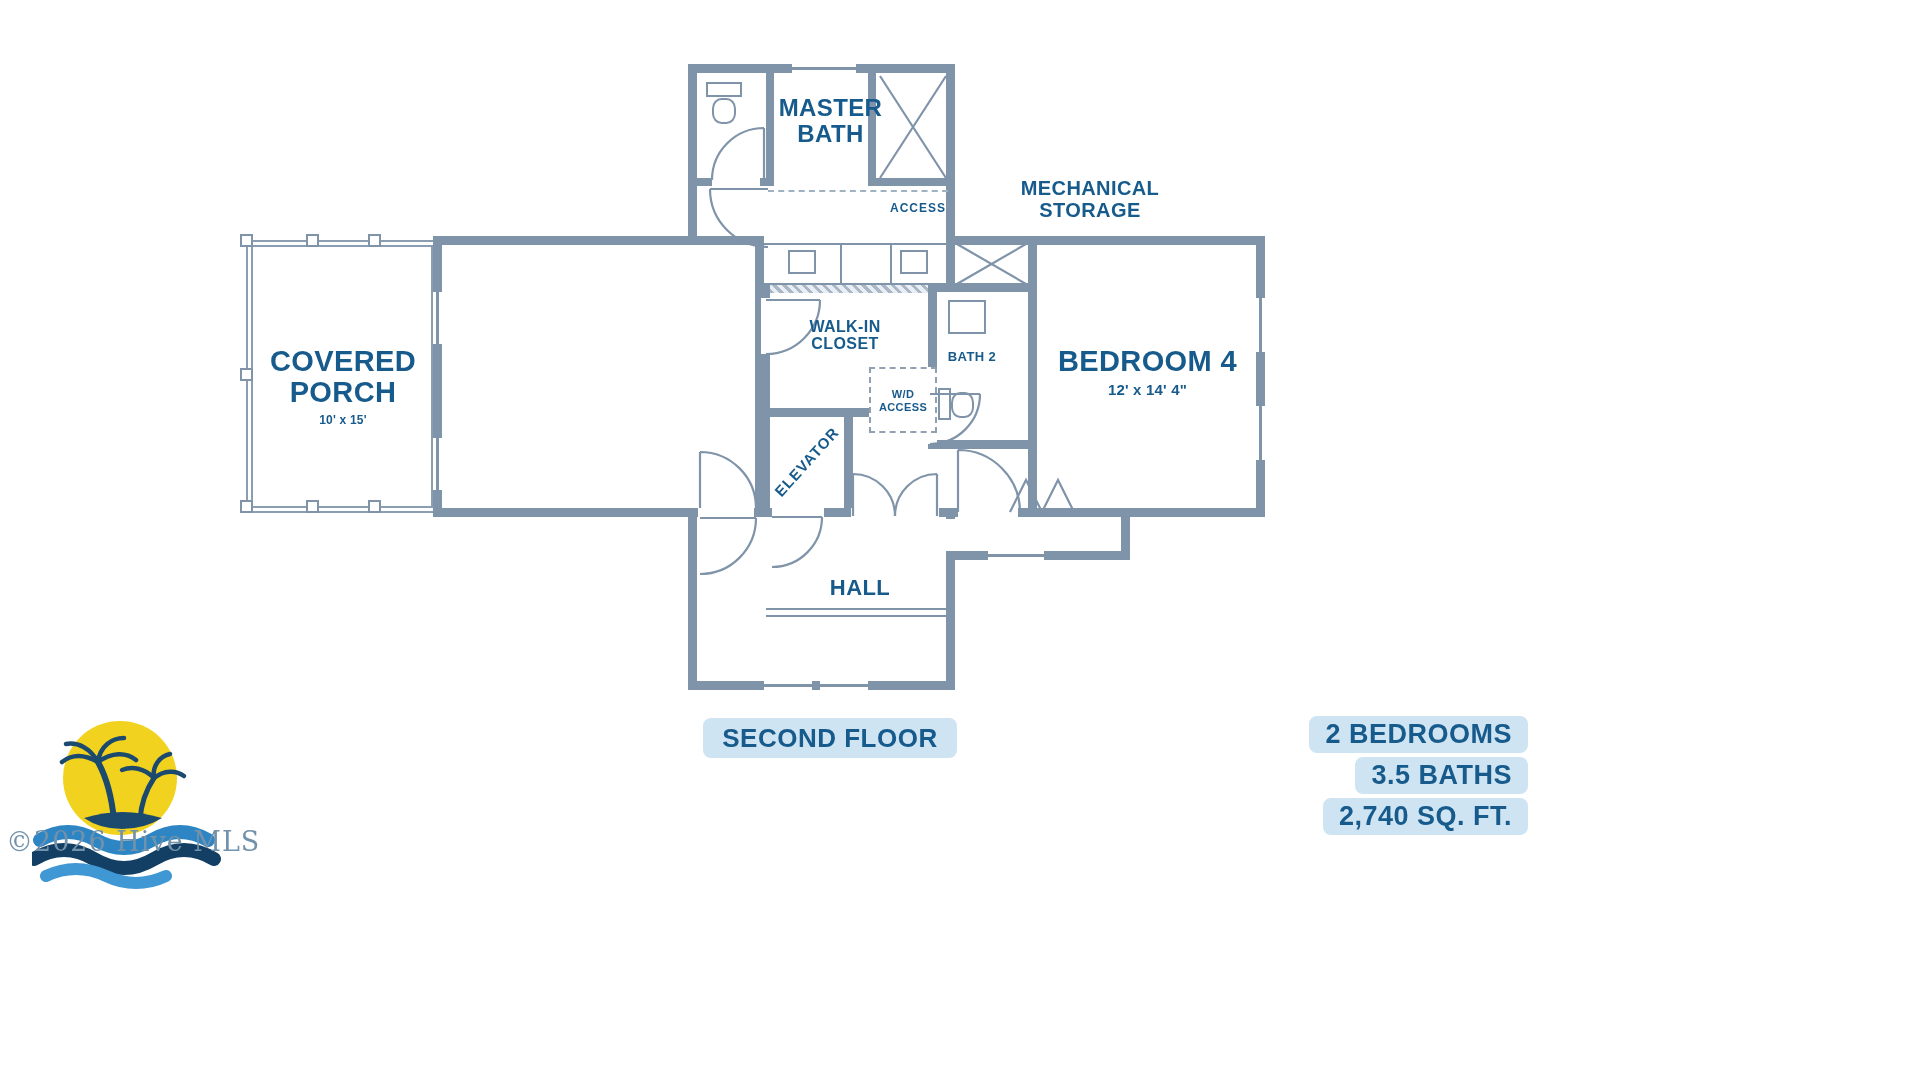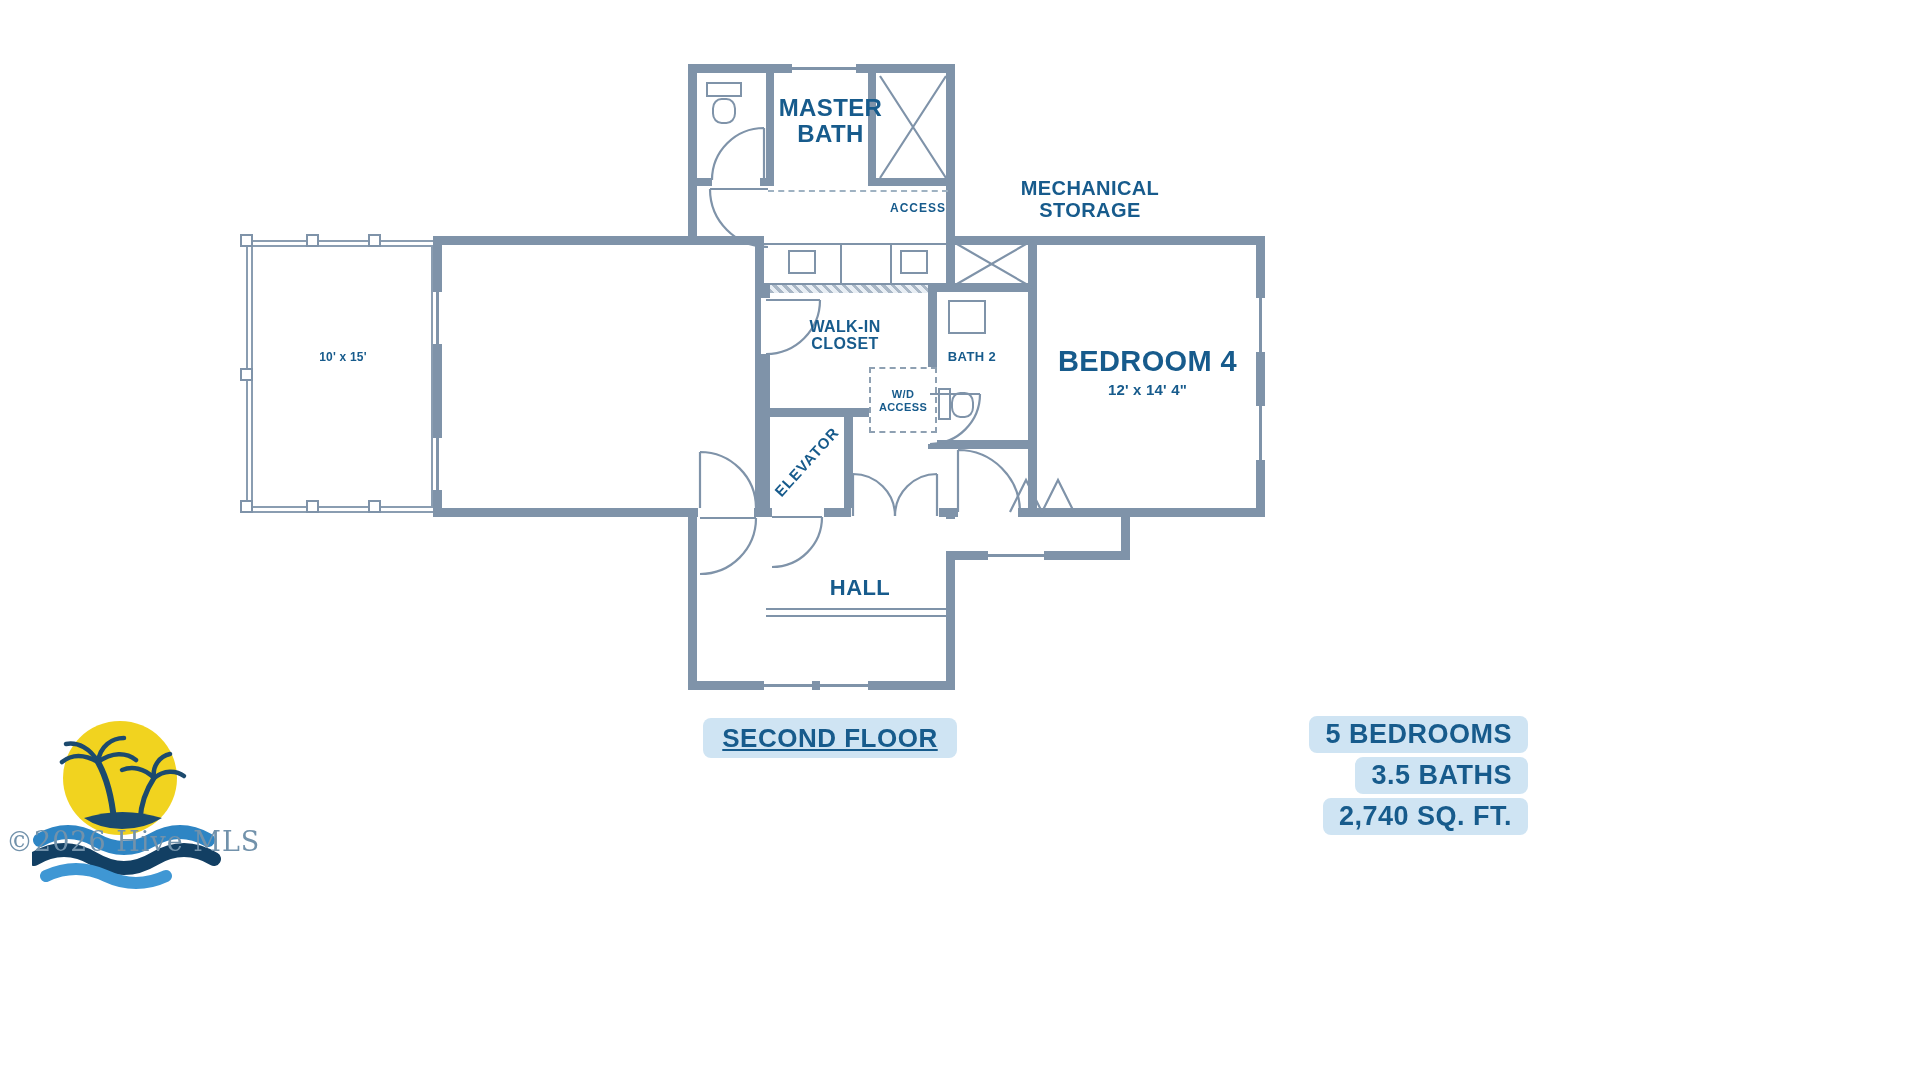--- a/index.html
+++ b/index.html
@@ -19,21 +19,21 @@
   .win-v{position:absolute;width:9px;background:linear-gradient(to right,#fff 0 3px,var(--wall) 3px 6px,#fff 6px 9px);}
   .col{position:absolute;width:13px;height:13px;background:#fff;border:2px solid var(--wall);box-sizing:border-box;}
   .fixture{position:absolute;border:2px solid var(--wall);background:#fff;box-sizing:border-box;}
   .dashbox{position:absolute;background:#fff;border:2px dashed #8ea0b2;box-sizing:border-box;}
   .dashline{position:absolute;height:0;border-top:2px dashed #9fb2c2;}
   .hatch{position:absolute;background:repeating-linear-gradient(45deg,#a9b7c6 0 3px,#e8eef4 3px 7px);}
   .label{position:absolute;color:var(--blue);font-weight:700;text-align:center;line-height:1.08;letter-spacing:.4px;}
   .dims{font-weight:700;letter-spacing:.2px;margin-top:5px;}
   .overlay{position:absolute;left:0;top:0;pointer-events:none;}
   .pill{position:absolute;background:var(--pill);color:var(--blue);font-weight:700;
-        border-radius:8px;text-align:center;letter-spacing:.5px;text-decoration:underline;}
+        border-radius:8px;text-align:center;letter-spacing:.5px;}
   .facts{position:absolute;display:flex;flex-direction:column;align-items:flex-end;gap:4px;}
   .fact-pill{background:var(--pill);color:var(--blue);font-weight:700;font-size:27px;
              border-radius:8px;padding:3px 16px;letter-spacing:.5px;}
   .watermark{position:absolute;font-family:"DejaVu Serif",serif;color:#7292ab;font-size:27px;letter-spacing:1px;}
 </style>
 </head>
 <body>
 
 <div class="page">
 
@@ -126,20 +126,21 @@
     </g>
   </svg>
 
   <div class="label" style="left:768px;top:95px;width:125px;font-size:24px">MASTER BATH</div>
 
   <div class="label" style="left:846px;top:202px;width:100px;font-size:12px;text-align:right;letter-spacing:1px">ACCESS</div>
 
   <div class="label" style="left:1000px;top:178px;width:180px;font-size:20px">MECHANICAL STORAGE</div>
 
   <div class="label" style="left:258px;top:346px;width:170px;font-size:29px">
+    <div>COVERED PORCH</div>
     <div class="dims" style="font-size:12px">10' x 15'</div>
   </div>
 
 
   <div class="label" style="left:780px;top:318px;width:130px;font-size:16px">WALK-IN CLOSET</div>
 
   <div class="label" style="left:874px;top:388px;width:58px;font-size:11px;line-height:1.15">W/D ACCESS</div>
 
   <div class="label" style="left:757px;top:454px;width:100px;font-size:15px;letter-spacing:1px;transform:rotate(-48deg)">ELEVATOR</div>
 
@@ -148,21 +149,21 @@
   <div class="label" style="left:1040px;top:346px;width:215px;font-size:29px">
     <div>BEDROOM 4</div>
     <div class="dims" style="font-size:15px">12' x 14' 4"</div>
   </div>
 
   <div class="label" style="left:800px;top:576px;width:120px;font-size:22px">HALL</div>
 
   <div class="pill" style="left:703px;top:718px;width:254px;height:40px;line-height:40px;font-size:26px">SECOND FLOOR</div>
 
   <div class="facts" style="right:408px;top:716px">
-    <div class="fact-pill">5 BEDROOMS</div>
+    <div class="fact-pill">2 BEDROOMS</div>
     <div class="fact-pill">3.5 BATHS</div>
     <div class="fact-pill">2,740 SQ. FT.</div>
   </div>
 
   <svg style="position:absolute;left:32px;top:706px" width="190" height="185" viewBox="0 0 190 185">
     <circle cx="88" cy="72" r="57" fill="#f1d31f"></circle>
     <path d="M 52 112 Q 90 100 130 112 Q 112 123 90 123 Q 68 123 52 112 Z" fill="#1c4a6e"></path>
     <g stroke="#1c4a6e" fill="none" stroke-linecap="round">
       <path d="M 82 114 C 80 94 76 74 66 56" stroke-width="6"></path>
       <path d="M 108 114 C 109 98 114 84 122 72" stroke-width="5"></path>

